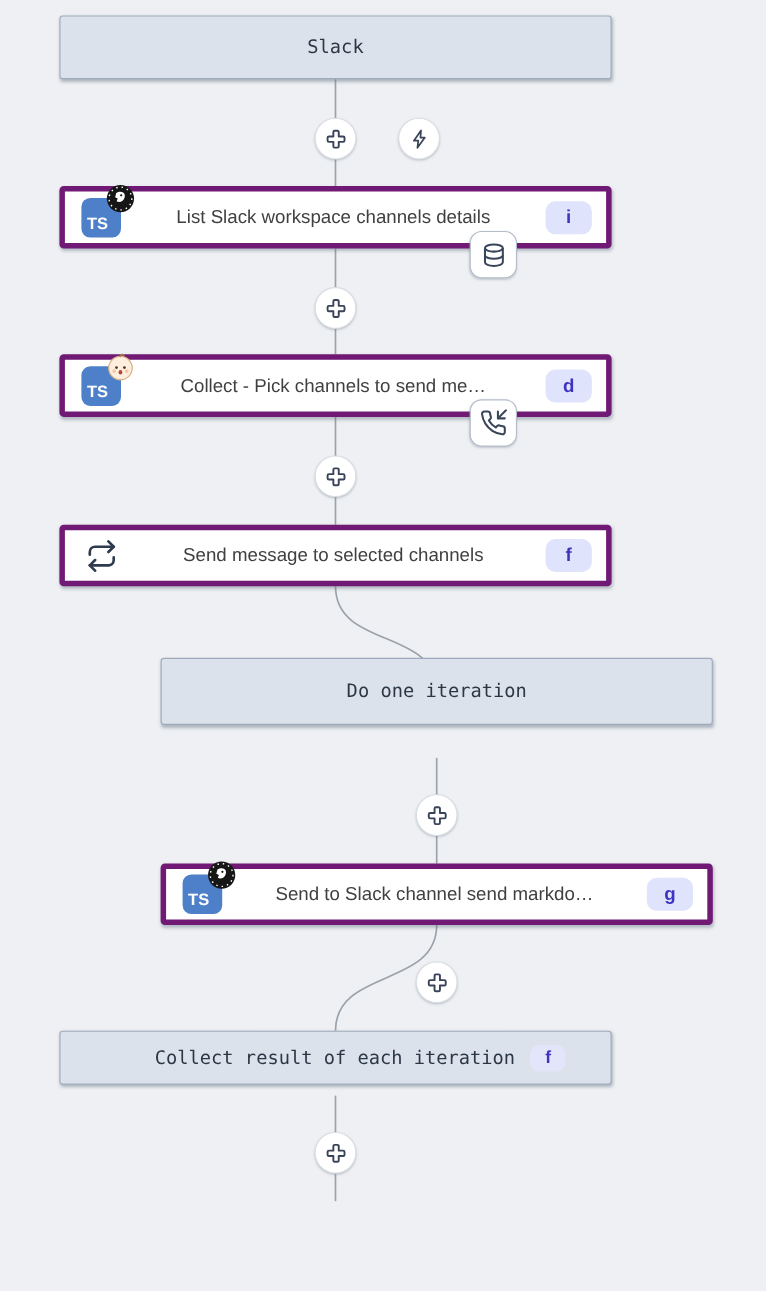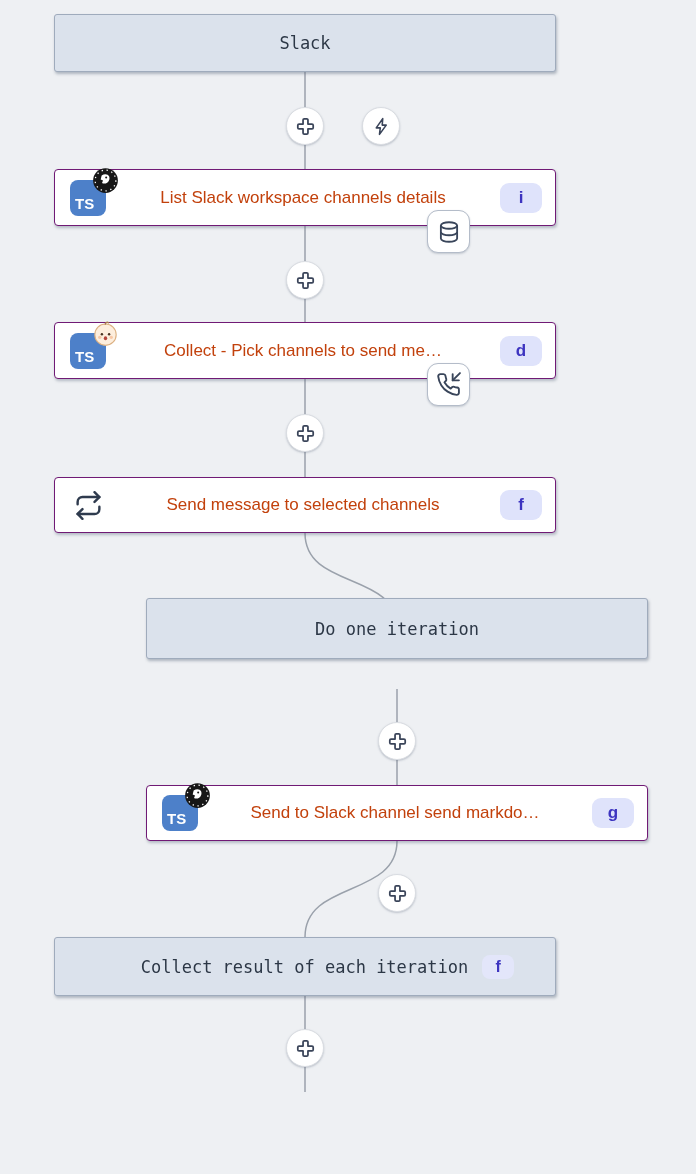--- a/index.html
+++ b/index.html
@@ -20,26 +20,26 @@
   .plain-node{
     position:absolute;z-index:1;box-sizing:border-box;
     background:#ffffff;border:1px solid #c0c7d3;border-radius:3px;
     box-shadow:1px 2px 3px rgba(96,108,128,.4);
     display:flex;align-items:center;justify-content:center;
     font-family:"DejaVu Sans Mono","Liberation Mono",monospace;
     font-size:17px;color:#2c3746;
   }
   .task-node{
     position:absolute;z-index:1;box-sizing:border-box;
-    background:#ffffff;border:1px solid #701a75;border-radius:4px;
+    background:#ffffff;border:5px solid #701a75;border-radius:4px;
     box-shadow:1px 2px 3px rgba(96,108,128,.4);
     display:flex;align-items:center;padding:0 13px 0 15px;gap:12px;
   }
   .task-title{
-    flex:1;text-align:center;font-size:17px;color:#c2410c;
+    flex:1;text-align:center;font-size:17px;color:#404040;
     white-space:nowrap;overflow:hidden;
   }
   .badge{
     flex:none;min-width:16px;padding:5px 13px;border-radius:9px;
     background:#dfe3fb;color:#3d34c0;font-weight:bold;font-size:17px;
     text-align:center;font-family:"Liberation Sans",sans-serif;
   }
   .badge-sm{
     min-width:12px;padding:3px 10px;border-radius:8px;
     background:#e3e6fa;color:#3d34c0;font-weight:bold;font-size:16px;
@@ -201,21 +201,21 @@
     <span class="task-title">Send to Slack channel send markdo…</span>
     <span class="badge">g</span>
   </div>
 
   <div class="circle-btn" style="left:378px;top:874px;">
     <svg width="21" height="21" viewBox="0 0 24 24">
       <path d="M9.2 4.6 a1.4 1.4 0 0 1 1.4 -1.4 h2.8 a1.4 1.4 0 0 1 1.4 1.4 v4.6 h4.6 a1.4 1.4 0 0 1 1.4 1.4 v2.8 a1.4 1.4 0 0 1 -1.4 1.4 h-4.6 v4.6 a1.4 1.4 0 0 1 -1.4 1.4 h-2.8 a1.4 1.4 0 0 1 -1.4 -1.4 v-4.6 h-4.6 a1.4 1.4 0 0 1 -1.4 -1.4 v-2.8 a1.4 1.4 0 0 1 1.4 -1.4 h4.6 z" fill="none" stroke="#3a4459" stroke-width="2" stroke-linejoin="round"></path>
     </svg>
   </div>
 
-  <div class="header-node" style="left:54px;top:937px;width:502px;height:59px;padding-left:45px;">
+  <div class="header-node" style="left:54px;top:937px;width:502px;height:49px;padding-left:45px;">
     <span>Collect result of each iteration</span>
     <span class="badge-sm">f</span>
   </div>
 
   <div class="circle-btn" style="left:286px;top:1029px;">
     <svg width="21" height="21" viewBox="0 0 24 24">
       <path d="M9.2 4.6 a1.4 1.4 0 0 1 1.4 -1.4 h2.8 a1.4 1.4 0 0 1 1.4 1.4 v4.6 h4.6 a1.4 1.4 0 0 1 1.4 1.4 v2.8 a1.4 1.4 0 0 1 -1.4 1.4 h-4.6 v4.6 a1.4 1.4 0 0 1 -1.4 1.4 h-2.8 a1.4 1.4 0 0 1 -1.4 -1.4 v-4.6 h-4.6 a1.4 1.4 0 0 1 -1.4 -1.4 v-2.8 a1.4 1.4 0 0 1 1.4 -1.4 h4.6 z" fill="none" stroke="#3a4459" stroke-width="2" stroke-linejoin="round"></path>
     </svg>
   </div>
 

